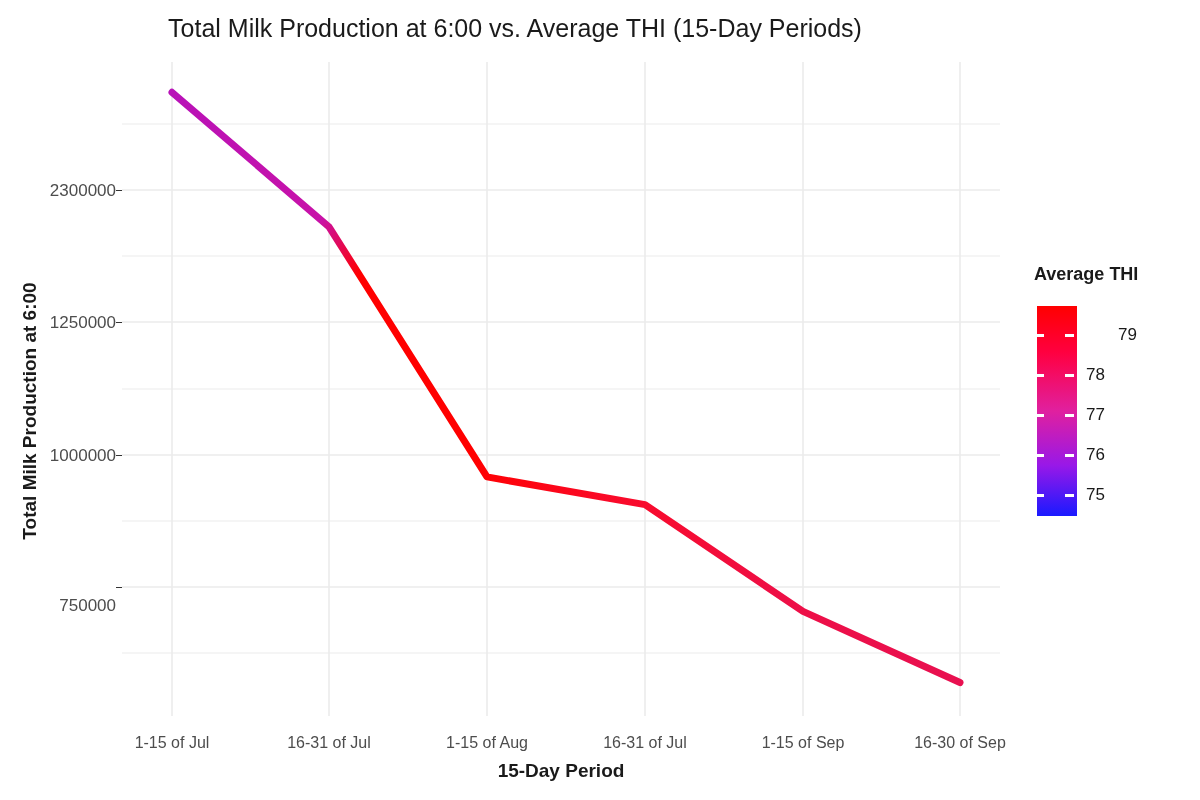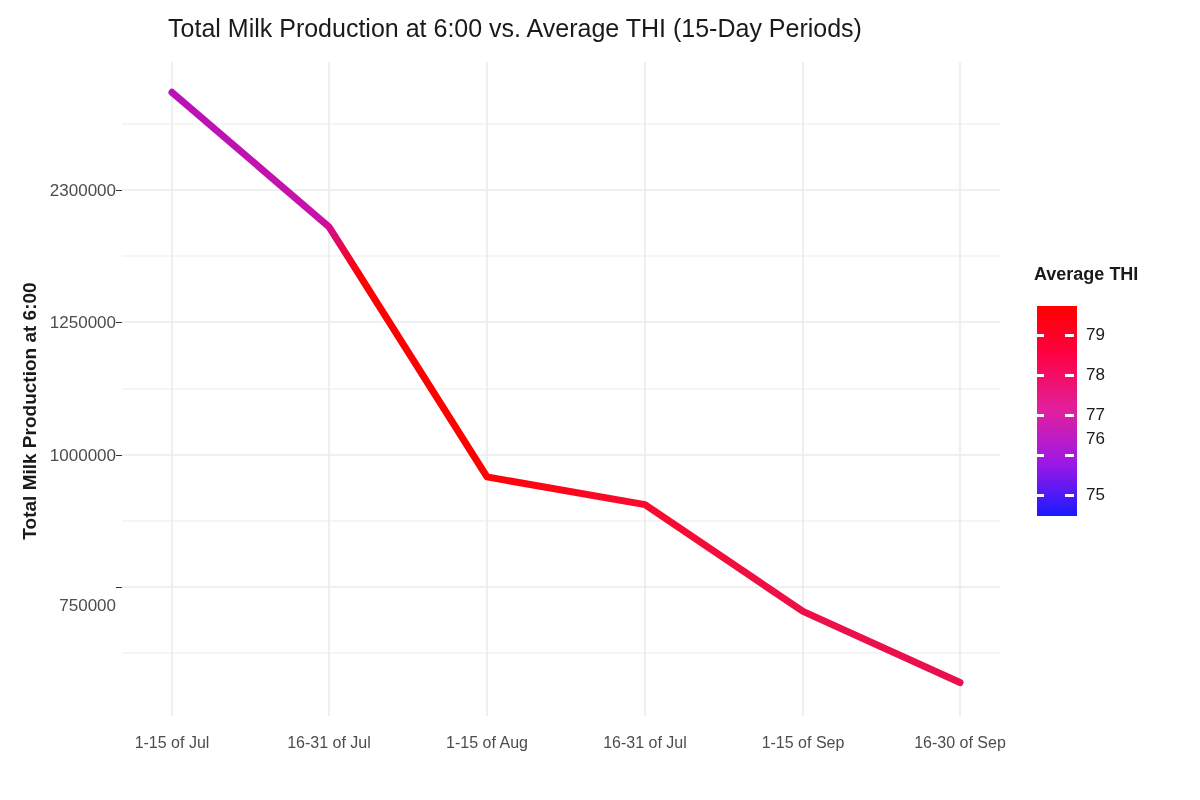--- a/index.html
+++ b/index.html
@@ -153,20 +153,21 @@
 </style>
 </head>
 <body>
 
 <div id="chart-root">
 
   <div class="chart-title">Total Milk Production at 6:00 vs. Average THI (15-Day Periods)</div>
 
   <div class="y-axis-title">Total Milk Production at 6:00</div>
 
+  <div class="x-axis-title">15-Day Period</div>
 
   <div class="y-tick-label" style="left:26px; top:181px; width:90px;">2300000</div>
   <div class="y-tick-label" style="left:26px; top:313px; width:90px;">1250000</div>
   <div class="y-tick-label" style="left:26px; top:446px; width:90px;">1000000</div>
   <div class="y-tick-label" style="left:26px; top:596px; width:90px;">750000</div>
 
   <div class="y-tick-mark" style="left:116px; top:190px;"></div>
   <div class="y-tick-mark" style="left:116px; top:322px;"></div>
   <div class="y-tick-mark" style="left:116px; top:455px;"></div>
   <div class="y-tick-mark" style="left:116px; top:587px;"></div>
@@ -229,20 +230,20 @@
     <div class="legend-tick-right" style="top:70px;"></div>
     <div class="legend-tick-left" style="top:110px;"></div>
     <div class="legend-tick-right" style="top:110px;"></div>
     <div class="legend-tick-left" style="top:150px;"></div>
     <div class="legend-tick-right" style="top:150px;"></div>
     <div class="legend-tick-left" style="top:190px;"></div>
     <div class="legend-tick-right" style="top:190px;"></div>
     <div class="legend-tick-left" style="top:230px;"></div>
     <div class="legend-tick-right" style="top:230px;"></div>
 
-    <div class="legend-tick-label" style="top:71px;">79</div>
+    <div class="legend-tick-label" style="top:71px;margin-left:32px;">79</div>
     <div class="legend-tick-label" style="top:111px;">78</div>
     <div class="legend-tick-label" style="top:151px;">77</div>
-    <div class="legend-tick-label" style="top:175px;">76</div>
+    <div class="legend-tick-label" style="top:191px;">76</div>
     <div class="legend-tick-label" style="top:231px;">75</div>
   </div>
 
 </div>
 
 </body></html>

